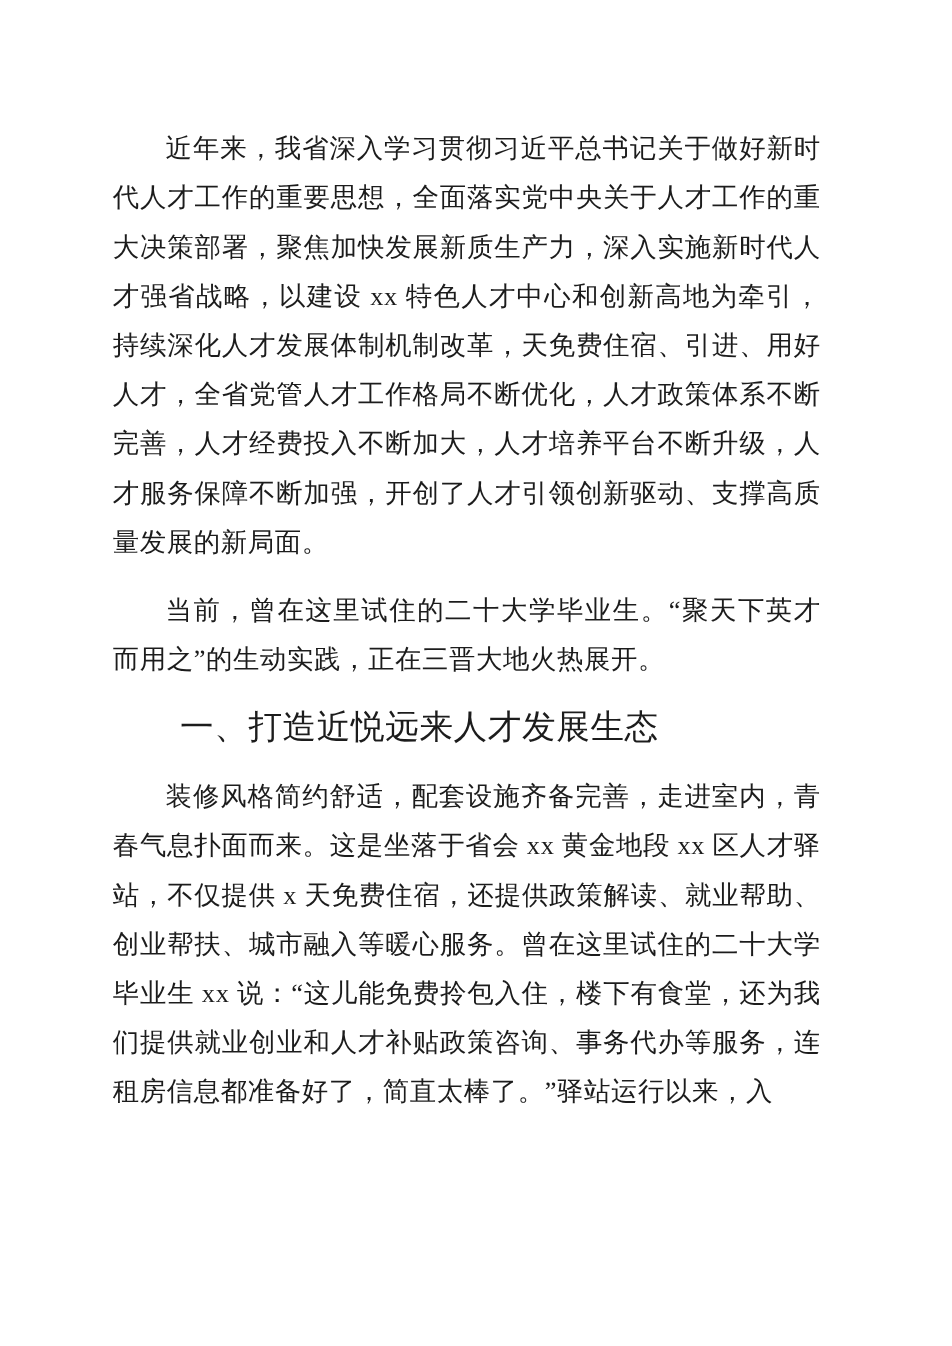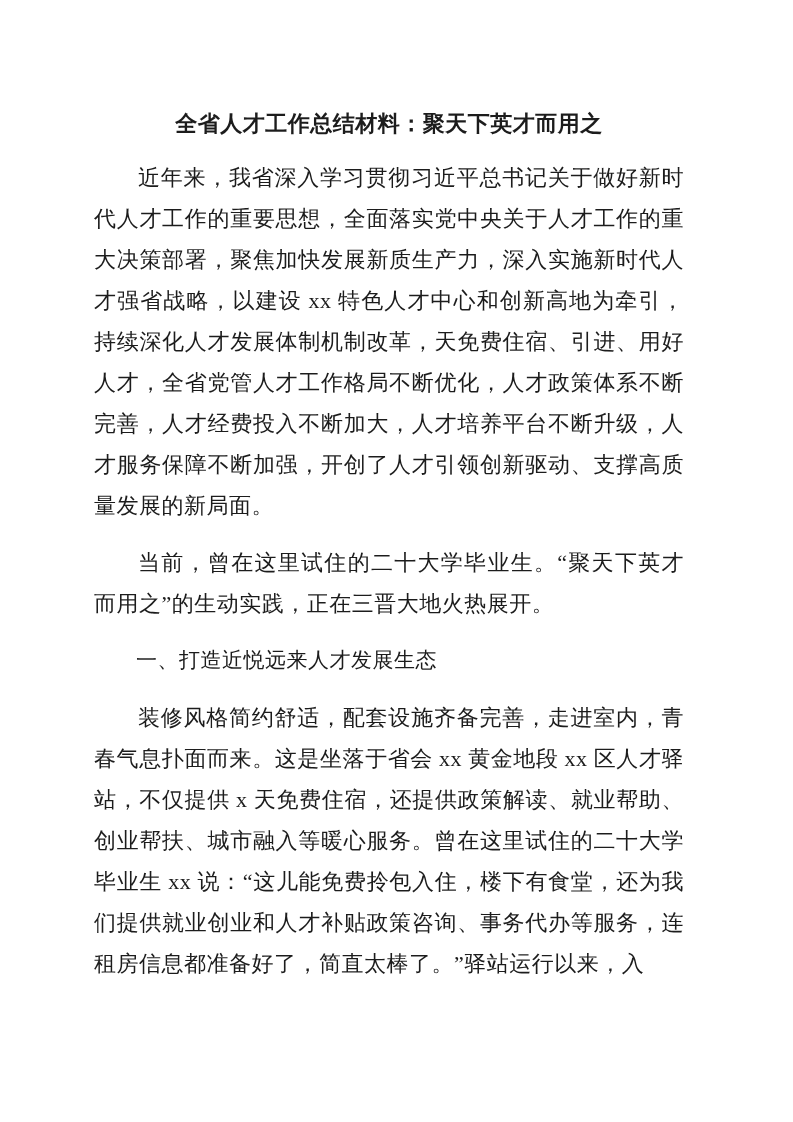--- a/index.html
+++ b/index.html
@@ -30,32 +30,31 @@
   .para {
     font-size: 22px;
     line-height: 41px;
     letter-spacing: 0.5px;
     text-align: justify;
     text-indent: 2em;
     margin: 0 0 16px 0;
     word-break: break-all;
   }
   .section-heading {
-    font-size: 21px;
+    font-size: 28px;
     line-height: 41px;
     letter-spacing: 0.5px;
     text-indent: 2em;
     margin: 0 0 16px 0;
   }
 </style>
 </head>
 <body>
 
 <div class="page">
-  <h1 class="doc-title">全省人才工作总结材料：聚天下英才而用之</h1>
 
   <p class="para">近年来，我省深入学习贯彻习近平总书记关于做好新时代人才工作的重要思想，全面落实党中央关于人才工作的重大决策部署，聚焦加快发展新质生产力，深入实施新时代人才强省战略，以建设 xx 特色人才中心和创新高地为牵引，持续深化人才发展体制机制改革，天免费住宿、引进、用好人才，全省党管人才工作格局不断优化，人才政策体系不断完善，人才经费投入不断加大，人才培养平台不断升级，人才服务保障不断加强，开创了人才引领创新驱动、支撑高质量发展的新局面。</p>
 
   <p class="para">当前，曾在这里试住的二十大学毕业生。“聚天下英才而用之”的生动实践，正在三晋大地火热展开。</p>
 
   <p class="section-heading">一、打造近悦远来人才发展生态</p>
 
   <p class="para">装修风格简约舒适，配套设施齐备完善，走进室内，青春气息扑面而来。这是坐落于省会 xx 黄金地段 xx 区人才驿站，不仅提供 x 天免费住宿，还提供政策解读、就业帮助、创业帮扶、城市融入等暖心服务。曾在这里试住的二十大学毕业生 xx 说：“这儿能免费拎包入住，楼下有食堂，还为我们提供就业创业和人才补贴政策咨询、事务代办等服务，连租房信息都准备好了，简直太棒了。”驿站运行以来，入</p>
 </div>
 

